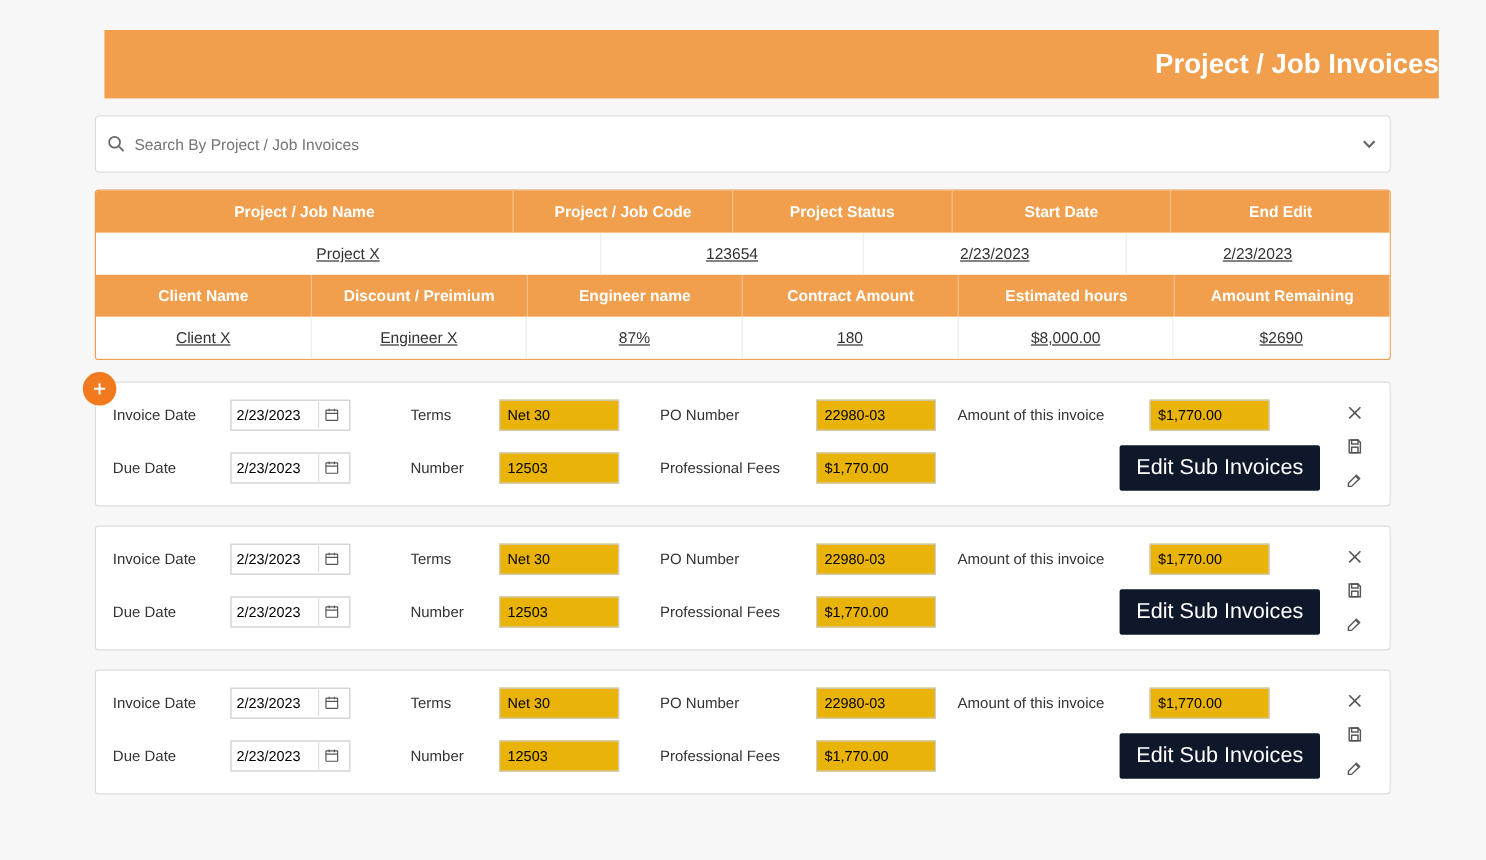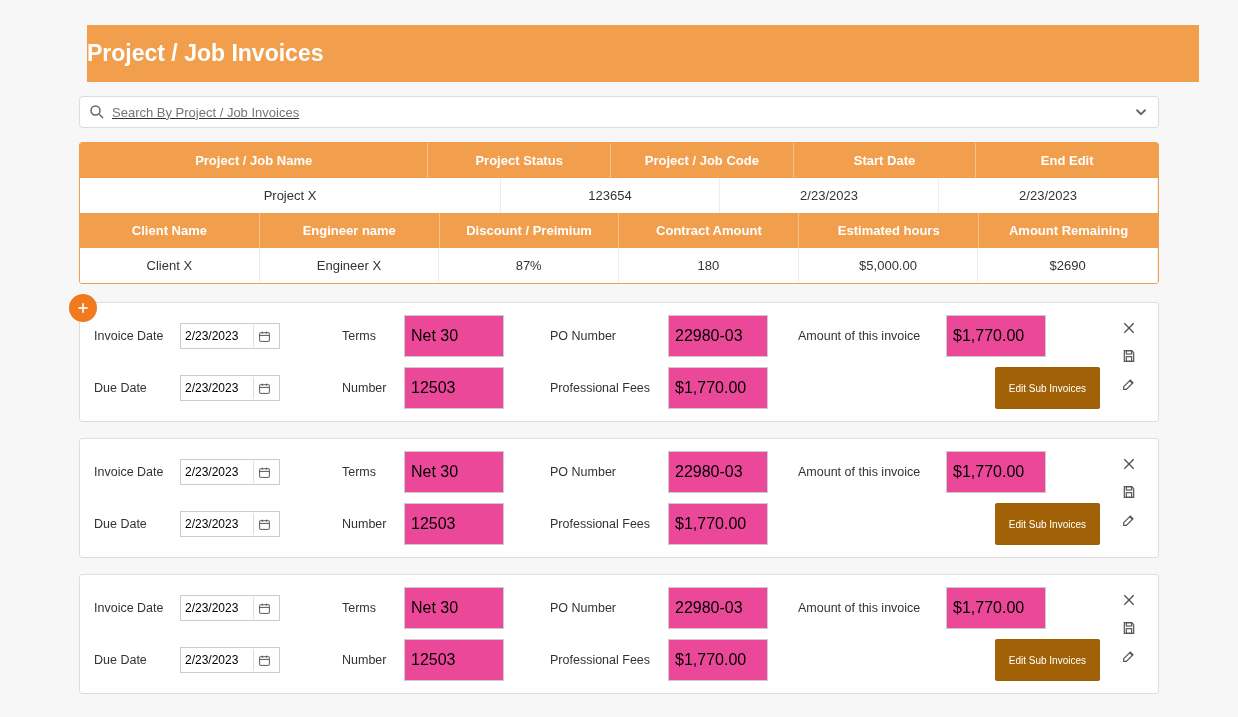--- a/index.html
+++ b/index.html
@@ -12,38 +12,37 @@
   .container {
     max-width: 1180px;
     margin: 0 auto;
     padding: 25px 10px;
   }
   .page-title {
     background: #f19f4d;
     color: #fff;
     font-size: 23px;
     font-weight: 700;
-    text-align: left;
+    text-align: right;
     padding: 15px 0;
     margin-bottom: 14px;
     margin-left: 48px;
   }
   .search-row {
     margin: 0 40px 14px 40px;
     position: relative;
   }
   .search-bar {
     display: flex;
     align-items: center;
     border: 1px solid #ddd;
     border-radius: 4px;
     background: #fff;
-    height: 32px;
+    height: 48px;
     padding: 0 8px;
-    text-decoration: underline;
   }
   .search-bar input {
     flex: 1;
     border: none;
     outline: none;
     font-size: 13px;
     color: #555;
     background: transparent;
     padding: 0 6px;
   }
@@ -68,20 +67,21 @@
     display: flex;
   }
   .info-row.header {
     background: #f19f4d;
     color: #fff;
     font-weight: 600;
   }
   .info-row.data {
     background: #fff;
     color: #333;
+    text-decoration: underline;
   }
   .info-cell {
     flex: 1;
     padding: 10px 8px;
     text-align: center;
     border-right: 1px solid rgba(255,255,255,0.35);
     font-size: 13px;
   }
   .info-row.data .info-cell {
     border-right: 1px solid #eee;
@@ -123,36 +123,36 @@
   .invoice-cols {
     flex: 1;
     display: grid;
     grid-template-columns: 230px 190px 230px 1fr;
     column-gap: 18px;
     row-gap: 10px;
   }
   .field {
     display: flex;
     align-items: center;
-    gap: 8px;
+    gap: 20px;
   }
   .field-label {
     font-size: 12.5px;
     color: #333;
     min-width: 78px;
   }
   .field-label.w2 { min-width: 54px; }
   .field-label.w3 { min-width: 110px; }
   .field-label.w4 { min-width: 140px; }
   .input-box {
     border: 1px solid #ccc;
-    height: 42px;
+    height: 26px;
     padding: 0 6px;
-    font-size: 16px;
-    background: #ec4899;
+    font-size: 12px;
+    background: #eab308;
     outline: none;
     width: 100px;
   }
   .input-box.med { width: 100px; }
   .date-wrap {
     display: flex;
     align-items: center;
     border: 1px solid #ccc;
     height: 26px;
     width: 100px;
@@ -190,25 +190,25 @@
     cursor: pointer;
     color: #555;
     display: flex;
     align-items: center;
     justify-content: center;
   }
   .icon-btn svg { width: 16px; height: 16px; }
   .edit-sub-btn {
     grid-column: 4;
     justify-self: end;
-    background: #a16207;
+    background: #0f172a;
     color: #fff;
     border: none;
     padding: 7px 14px;
-    font-size: 10px;
+    font-size: 18px;
     cursor: pointer;
     border-radius: 2px;
   }
 </style>
 </head>
 <body>
 
 <div class="container">
   <div class="page-title">Project / Job Invoices</div>
 
@@ -225,45 +225,45 @@
         <svg viewBox="0 0 24 24" fill="none" stroke="currentColor" stroke-width="2.5">
             <polyline points="6 9 12 15 18 9"></polyline>
           </svg>
       </span>
     </div>
   </div>
 
   <div class="info-table">
     <div class="info-row header">
       <div class="info-cell wide">Project / Job Name</div>
+      <div class="info-cell">Project / Job Code</div>
       <div class="info-cell">Project Status</div>
-      <div class="info-cell">Project / Job Code</div>
       <div class="info-cell">Start Date</div>
       <div class="info-cell">End Edit</div>
     </div>
     <div class="info-row data">
       <div class="info-cell wide">Project X</div>
       <div class="info-cell">123654</div>
       <div class="info-cell">2/23/2023</div>
       <div class="info-cell">2/23/2023</div>
     </div>
     <div class="info-row header">
       <div class="info-cell">Client Name</div>
+      <div class="info-cell">Discount / Preimium</div>
       <div class="info-cell">Engineer name</div>
-      <div class="info-cell">Discount / Preimium</div>
       <div class="info-cell">Contract Amount</div>
       <div class="info-cell">Estimated hours</div>
       <div class="info-cell">Amount Remaining</div>
     </div>
     <div class="info-row data">
       <div class="info-cell">Client X</div>
       <div class="info-cell">Engineer X</div>
       <div class="info-cell">87%</div>
       <div class="info-cell">180</div>
-      <div class="info-cell">$5,000.00</div>
+      <div class="info-cell">$8,000.00</div>
       <div class="info-cell">$2690</div>
     </div>
   </div>
 
   <div class="invoices-wrap">
     <div class="add-btn">
       <svg viewBox="0 0 24 24" width="16" height="16" fill="none" stroke="currentColor" stroke-width="2.5">
           <line x1="12" y1="5" x2="12" y2="19"></line>
           <line x1="5" y1="12" x2="19" y2="12"></line>
         </svg>

